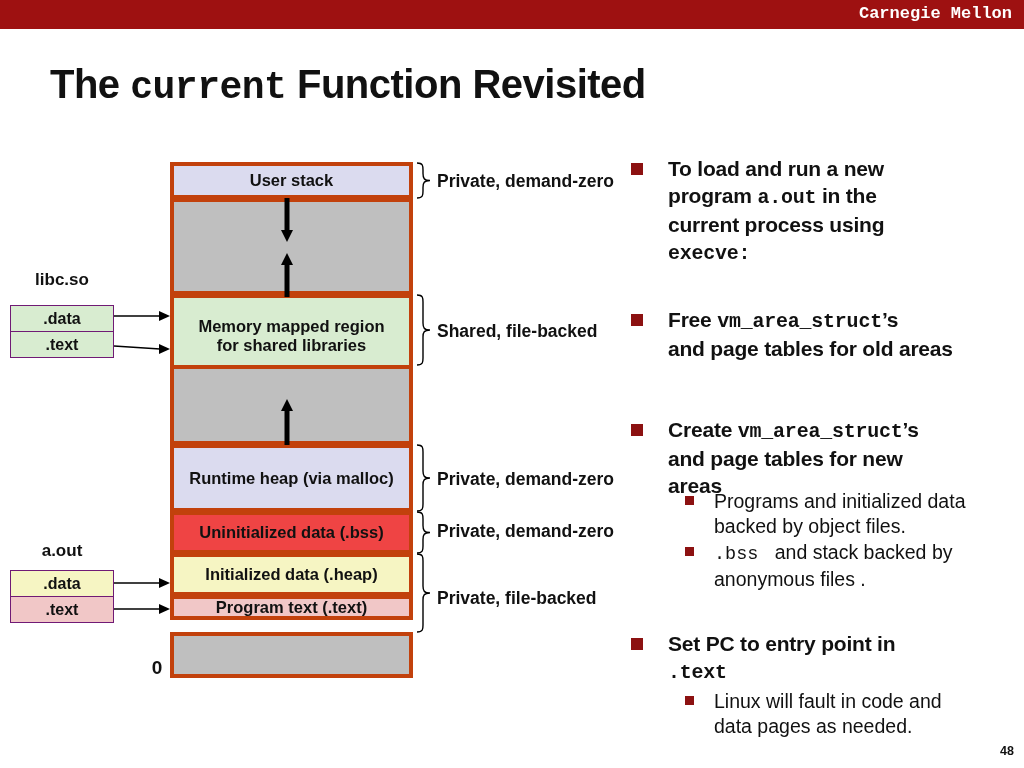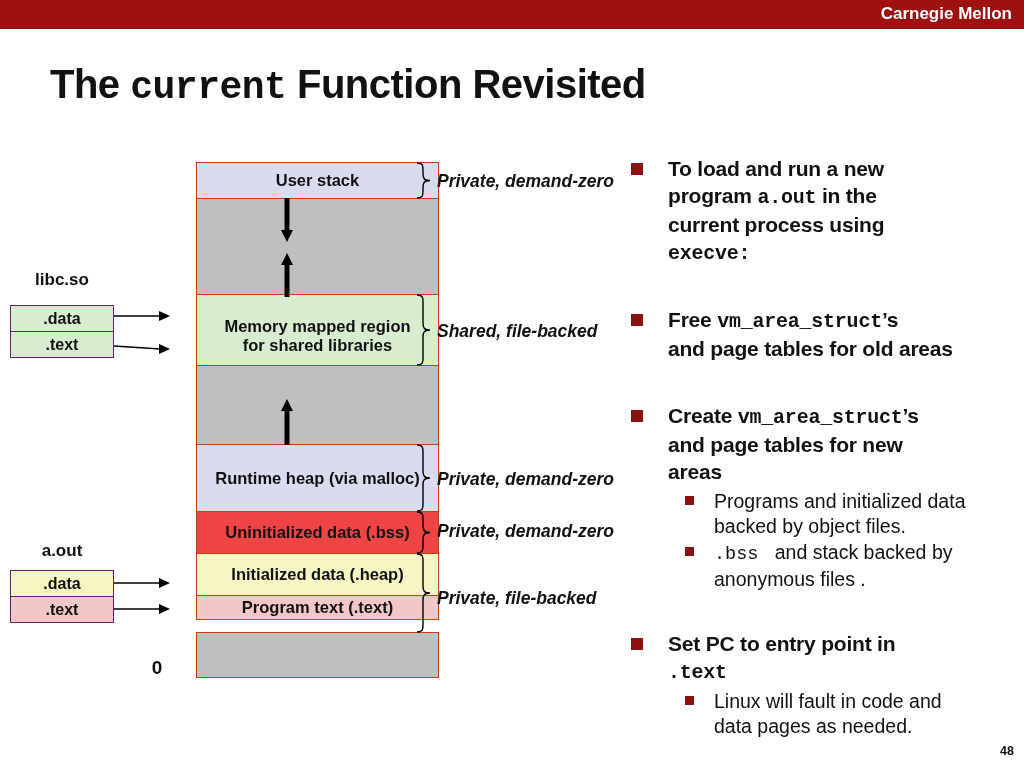--- a/index.html
+++ b/index.html
@@ -2,30 +2,30 @@
 <html><head>
 <meta charset="utf-8">
 <style>
   html,body{margin:0;padding:0;}
   .slide{position:relative;width:1024px;height:768px;background:#ffffff;overflow:hidden;
          font-family:"Liberation Sans",sans-serif;color:#111;}
 
   
   .topbar{position:absolute;top:0;left:0;width:1024px;height:29px;background:#9E1111;}
   .brand{position:absolute;top:4px;right:12px;color:#fff;
-         font-family:Liberation Sans, sans-serif;font-weight:bold;font-size:17px;}
+         font-family:Liberation Mono, monospace;font-weight:bold;font-size:17px;}
 
   
   .title{position:absolute;left:50px;top:62px;font-size:40px;font-weight:bold;letter-spacing:-0.5px;}
   .title .mono{font-family:"Liberation Mono",monospace;font-size:38px;font-weight:bold;}
 
   
-  .region{position:absolute;left:170px;width:243px;border:1px solid #c2410c;box-sizing:border-box;
+  .region{position:absolute;left:170px;width:243px;border:4px solid #c2410c;box-sizing:border-box;
           display:flex;align-items:center;justify-content:center;text-align:center;
-          font-weight:bold;font-size:16.5px;line-height:19px;margin-left:26px;}
+          font-weight:bold;font-size:16.5px;line-height:19px;}
   .r0{top:162px;height:37px;}
   .r1{top:198px;height:97px;}
   .r2{top:294px;height:84px;}
   .r3{top:365px;height:80px;}
   .r4{top:444px;height:68px;}
   .r5{top:511px;height:43px;}
   .r6{top:553px;height:43px;}
   .r7{top:595px;height:25px;}
   .r8{top:632px;height:46px;}
   .zero{position:absolute;left:148px;top:657px;width:18px;text-align:center;
@@ -40,30 +40,30 @@
         display:flex;align-items:center;justify-content:center;font-weight:bold;font-size:16px;}
   .sb-libc-data{top:305px;}
   .sb-libc-text{top:331px;}
   .sb-aout-data{top:570px;}
   .sb-aout-text{top:596px;}
 
   .arrow{position:absolute;}
 
   
   .brace{position:absolute;left:414px;width:18px;}
-  .anno{position:absolute;left:437px;font-style:italic;font-weight:bold;font-size:17.5px;white-space:nowrap;}
+  .anno{position:absolute;left:437px;font-weight:bold;font-size:17.5px;white-space:nowrap;}
   .a1{top:171px;} .a2{top:321px;} .a3{top:469px;} .a4{top:521px;} .a5{top:588px;}
 
   
   .bullet{position:absolute;left:630px;width:392px;}
   .bullet .sq{position:absolute;left:1px;top:8px;width:12px;height:12px;background:#8C1111;}
   .btxt{margin-left:38px;font-weight:bold;font-size:21px;line-height:27px;
         white-space:pre-wrap;letter-spacing:-0.2px;}
   .btxt .mono, .stxt .mono{font-family:"Liberation Mono",monospace;font-size:0.95em;}
-  .b1{top:155px;} .b2{top:306px;} .b3{top:402px;} .b4{top:630px;}
+  .b1{top:155px;} .b2{top:306px;} .b3{top:416px;} .b4{top:630px;}
 
   .sub{position:absolute;left:684px;width:335px;}
   .sub .sq{position:absolute;left:1px;top:7px;width:9px;height:9px;background:#8C1111;}
   .stxt{margin-left:30px;font-weight:normal;font-size:19.5px;line-height:25px;white-space:pre-wrap;}
   .s1{top:489px;} .s2{top:540px;} .s3{top:689px;}
 
   .pagenum{position:absolute;right:10px;top:744px;font-weight:bold;font-size:12.5px;}
 </style>
 </head>
 <body>

